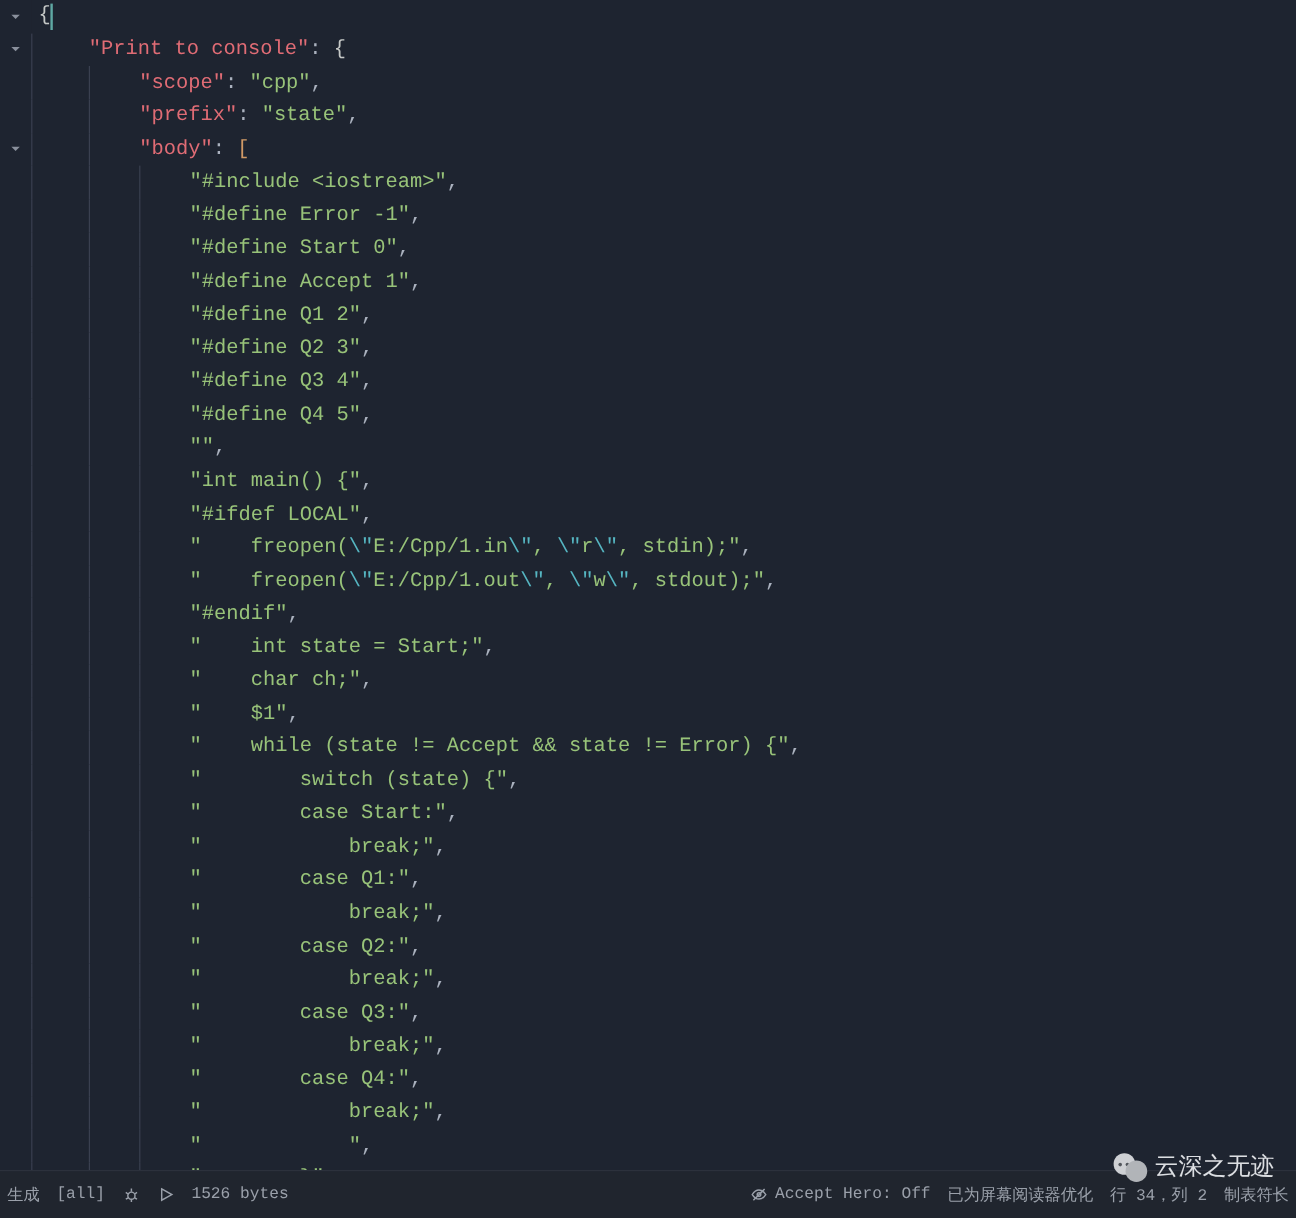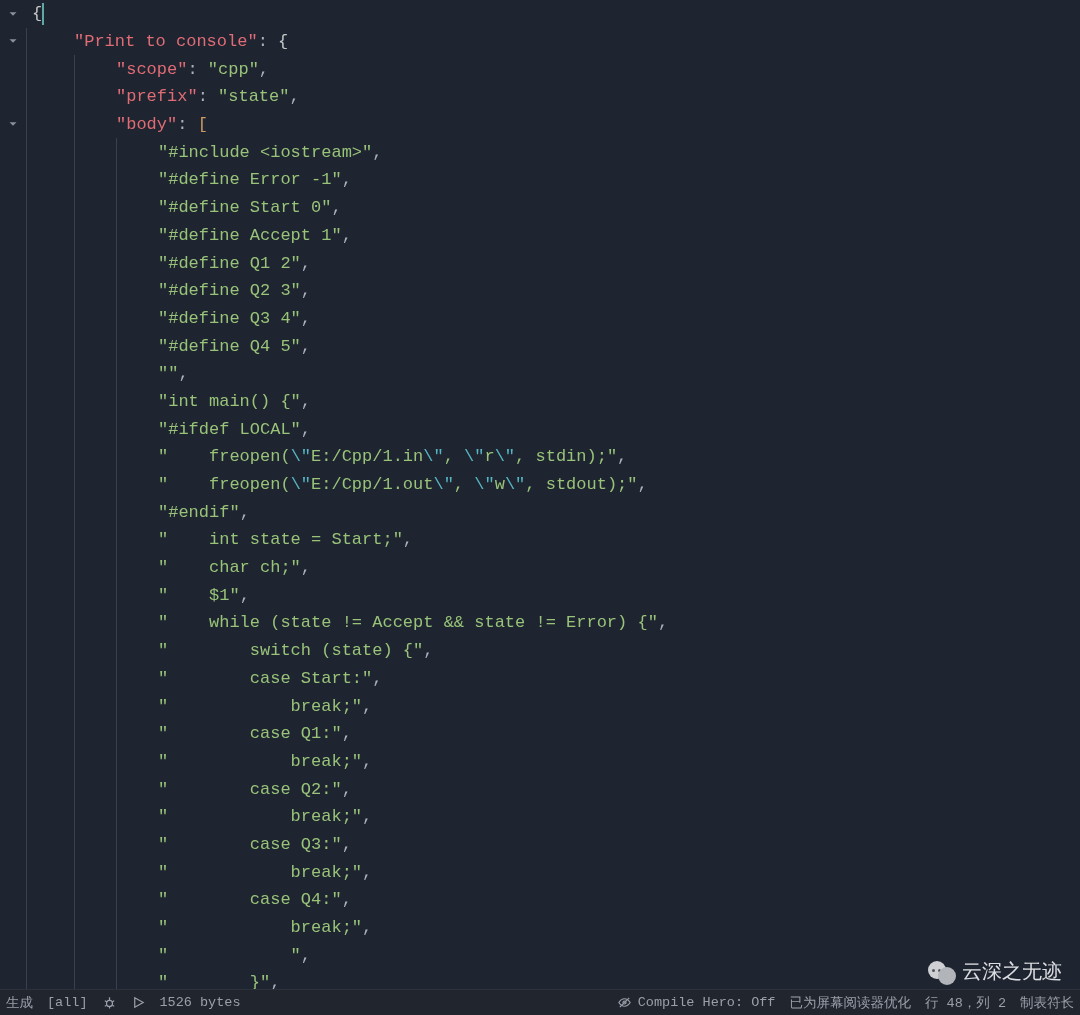--- a/index.html
+++ b/index.html
@@ -63,21 +63,21 @@
   .tok-key     { color: #e06c75; }
   .tok-colon   { color: #abb2bf; }
   .tok-string  { color: #98c379; }
   .tok-escape  { color: #56b6c2; }
   .tok-punct   { color: #abb2bf; }
   .tok-bracket { color: #d19a66; }
 
   .statusbar {
     position: absolute;
     bottom: 0; left: 0; right: 0;
-    height: 26px;
+    height: 40px;
     background: #20252e;
     border-top: 1px solid #2c313c;
     display: flex;
     align-items: center;
     font-size: 13.5px;
     color: #9aa0aa;
     padding: 4px 6px;
     gap: 14px;
   }
   .statusbar .sb-item { display: flex; align-items: center; gap: 6px; cursor: pointer; }
@@ -228,24 +228,24 @@
   <span class="spacer"></span>
 
   <span class="sb-item">
     <span class="sb-icon">
       <svg viewBox="0 0 16 16" fill="none" stroke="#9aa0aa" stroke-width="1.3">
         <path d="M2 8s2.5-4 6-4 6 4 6 4-2.5 4-6 4-6-4-6-4z"></path>
           <circle cx="8" cy="8" r="1.6"></circle>
           <path d="M3 13L13 3"></path>
       </svg>
     </span>
-    <span>Compile Hero: Off</span>
+    <span>Accept Hero: Off</span>
   </span>
   <span class="sb-item">已为屏幕阅读器优化</span>
-  <span class="sb-item">行 48，列 2</span>
+  <span class="sb-item">行 34，列 2</span>
   <span class="sb-item">制表符长</span>
 </div>
 
 <div class="watermark">
   <span class="wm-icon">
     <span class="bubble b1 dots"></span>
     <span class="bubble b2"></span>
   </span>
   <span>云深之无迹</span>
 </div>

